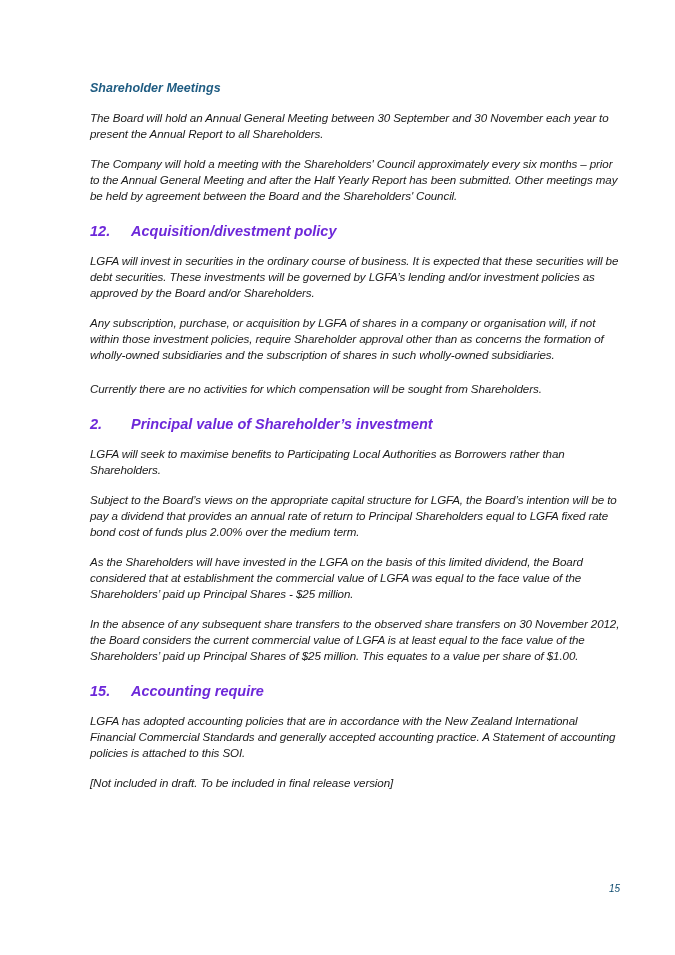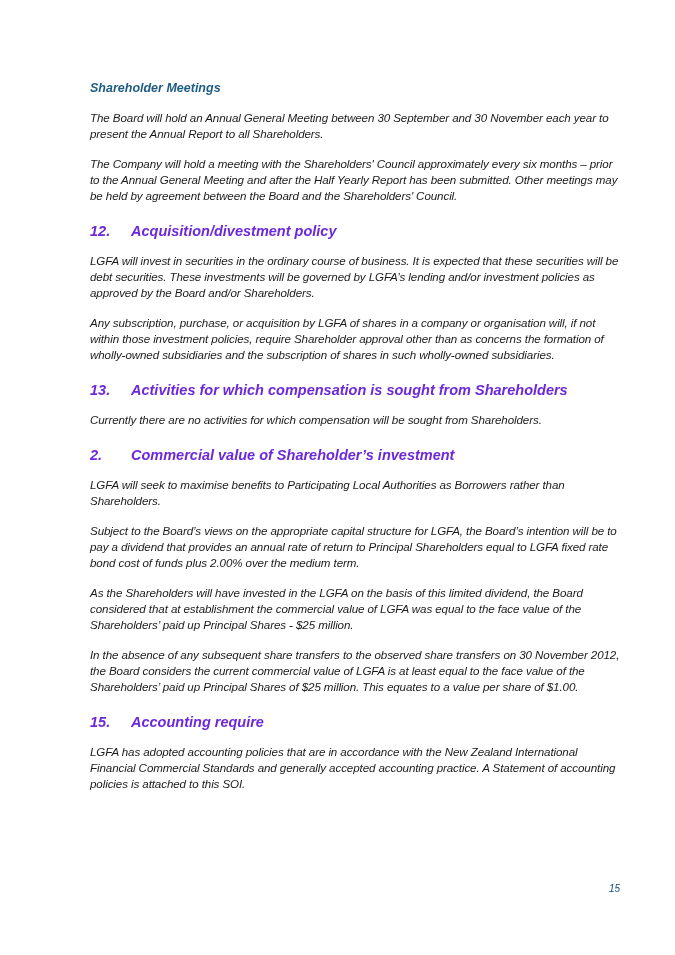--- a/index.html
+++ b/index.html
@@ -81,46 +81,43 @@
         <span class="num">12.</span>
         <span>Acquisition/divestment policy</span>
       </div>
       <p>LGFA will invest in securities in the ordinary course of business. It is expected that these securities will be debt securities. These investments will be governed by LGFA’s lending and/or investment policies as approved by the Board and/or Shareholders.</p>
       <p>Any subscription, purchase, or acquisition by LGFA of shares in a company or organisation will, if not within those investment policies, require Shareholder approval other than as concerns the formation of wholly-owned subsidiaries and the subscription of shares in such wholly-owned subsidiaries.</p>
     </div>
 
     <div class="sec-gap"></div>
 
     <div>
-      <div class="section-heading">
-        <span class="num">13.</span>
-        <span>Activities for which compensation is sought from Shareholders</span>
-      </div>
       <p>Currently there are no activities for which compensation will be sought from Shareholders.</p>
     </div>
 
     <div class="sec-gap"></div>
 
     <div>
       <div class="section-heading">
         <span class="num">2.</span>
-        <span>Commercial value of Shareholder’s investment</span>
+        <span>Principal value of Shareholder’s investment</span>
       </div>
       <p>LGFA will seek to maximise benefits to Participating Local Authorities as Borrowers rather than Shareholders.</p>
       <p>Subject to the Board’s views on the appropriate capital structure for LGFA, the Board’s intention will be to pay a dividend that provides an annual rate of return to Principal Shareholders equal to LGFA fixed rate bond cost of funds plus 2.00% over the medium term.</p>
       <p>As the Shareholders will have invested in the LGFA on the basis of this limited dividend, the Board considered that at establishment the commercial value of LGFA was equal to the face value of the Shareholders’ paid up Principal Shares - $25 million.</p>
       <p>In the absence of any subsequent share transfers to the observed share transfers on 30 November 2012, the Board considers the current commercial value of LGFA is at least equal to the face value of the Shareholders’ paid up Principal Shares of $25 million. This equates to a value per share of $1.00.</p>
     </div>
 
     <div class="sec-gap"></div>
 
     <div>
       <div class="section-heading">
         <span class="num">15.</span>
         <span>Accounting require</span>
       </div>
       <p>LGFA has adopted accounting policies that are in accordance with the New Zealand International Financial Commercial Standards and generally accepted accounting practice. A Statement of accounting policies is attached to this SOI.</p>
+      <p>[Not included in draft. To be included in final release version]</p>
     </div>
 
   </div>
 
   <div class="page-number">15</div>
 </div>
 
 </body></html>

